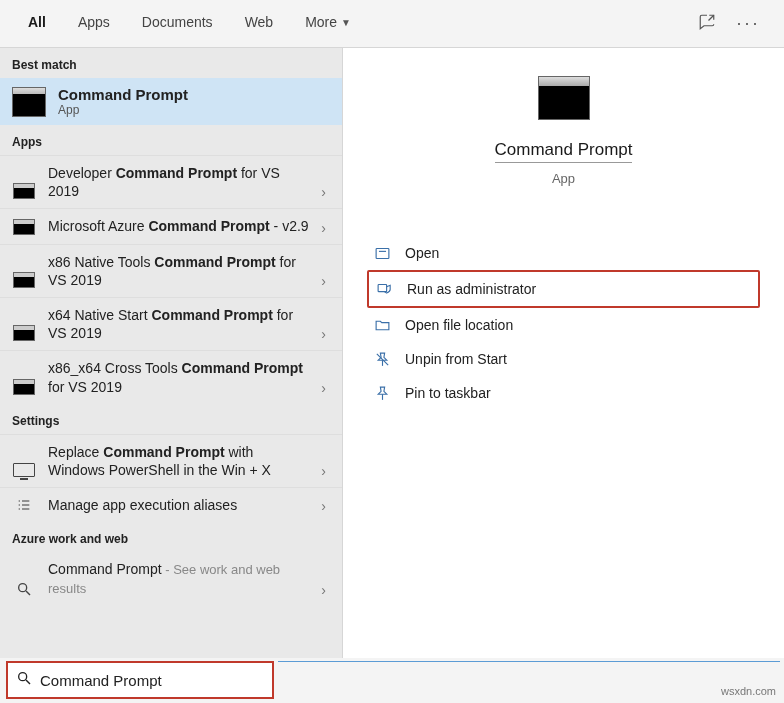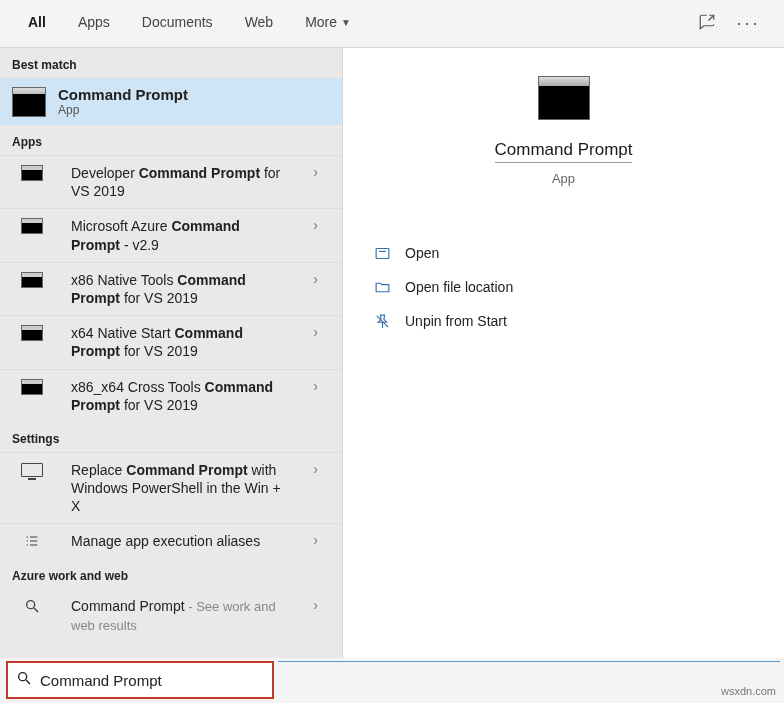--- a/index.html
+++ b/index.html
@@ -24,21 +24,21 @@
 .section-header { font-size: 12px; font-weight: 600; color: #222; padding: 10px 12px 6px; }
 
 
 .bestmatch-row { display: flex; align-items: center; background: #cfe4f5; padding: 8px 12px; gap: 12px; }
 .cmd-thumb { width: 34px; height: 30px; background: #000; border: 1px solid #666; position: relative; }
 .cmd-thumb::before { content: ""; position: absolute; top: 0; left: 0; right: 0; height: 6px; background: linear-gradient(#ddd,#bbb); }
 .bestmatch-title { font-size: 15px; font-weight: 600; color: #222; }
 .bestmatch-sub { font-size: 12px; color: #555; }
 
 
-.result-row { display: flex; align-items: flex-start; padding: 8px 20px; gap: 27px; border-top: 1px solid #dedede; cursor: pointer; }
+.result-row { display: flex; align-items: flex-end; padding: 8px 12px; gap: 12px; border-top: 1px solid #dedede; cursor: pointer; }
 .result-icon { width: 24px; height: 18px; flex-shrink: 0; display: flex; align-items: center; justify-content: center; }
 .small-cmd { width: 22px; height: 16px; background: #000; border: 1px solid #666; position: relative; }
 .small-cmd::before { content: ""; position: absolute; top:0;left:0;right:0;height:4px;background:#ccc; }
 .monitor-icon { width: 22px; height: 14px; border: 1.5px solid #444; border-radius: 1px; position: relative; }
 .monitor-icon::after { content:""; position:absolute; left:50%; bottom:-4px; width:8px; height:2px; background:#444; transform:translateX(-50%); }
 .list-icon svg { width: 20px; height: 16px; stroke:#444; stroke-width:1.6; fill:none; }
 .search-icon-small svg { width: 16px; height: 16px; stroke:#444; stroke-width:2; fill:none; }
 .result-text { flex: 1; font-size: 14px; color: #222; line-height: 1.3; }
 .result-text b { font-weight: 600; }
 .chev { font-size: 14px; color: #777; padding-right: 4px; }
@@ -195,37 +195,55 @@
     <div class="actions">
       <div class="action-row">
         <span class="action-icon">
             <svg viewBox="0 0 24 24">
               <rect x="3" y="5" width="18" height="14" rx="1"></rect>
               <path d="M7 9h10"></path>
             </svg>
           </span>
         <span>Open</span>
       </div>
+      <div class="action-row highlight-box">
+        <span class="action-icon">
+            <svg viewBox="0 0 24 24">
+              <rect x="3" y="5" width="12" height="10" rx="1"></rect>
+              <path d="M15 8l5-2v6c0 3-5 5-5 5s-2-1-3-2"></path>
+            </svg>
+          </span>
+        <span>Run as administrator</span>
+      </div>
       <div class="action-row">
         <span class="action-icon">
             <svg viewBox="0 0 24 24">
               <path d="M3 6h6l2 2h10v10H3z"></path>
             </svg>
           </span>
         <span>Open file location</span>
       </div>
       <div class="action-row">
         <span class="action-icon">
             <svg viewBox="0 0 24 24">
               <path d="M9 3h6l-1 6 4 4H6l4-4-1-6z"></path>
               <line x1="12" y1="13" x2="12" y2="21"></line>
               <line x1="4" y1="4" x2="20" y2="20"></line>
             </svg>
           </span>
         <span>Unpin from Start</span>
+      </div>
+      <div class="action-row">
+        <span class="action-icon">
+            <svg viewBox="0 0 24 24">
+              <path d="M9 3h6l-1 6 4 4H6l4-4-1-6z"></path>
+              <line x1="12" y1="13" x2="12" y2="21"></line>
+            </svg>
+          </span>
+        <span>Pin to taskbar</span>
       </div>
     </div>
   </div>
 </div>
 
 <div class="blue-line"></div>
 
 <div class="searchbar-wrap">
   <span class="search-icon-small">
     <svg viewBox="0 0 24 24" style="width:16px;height:16px;stroke:#222;stroke-width:2;fill:none;">

